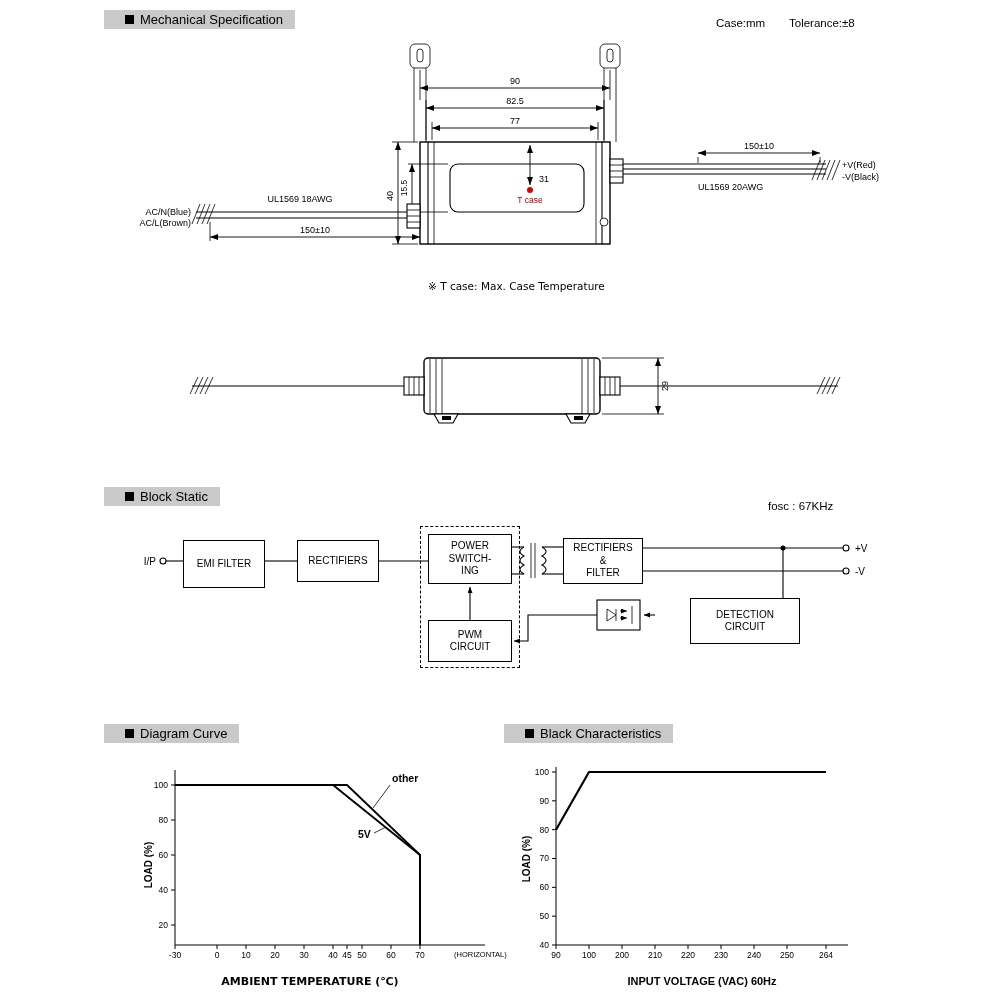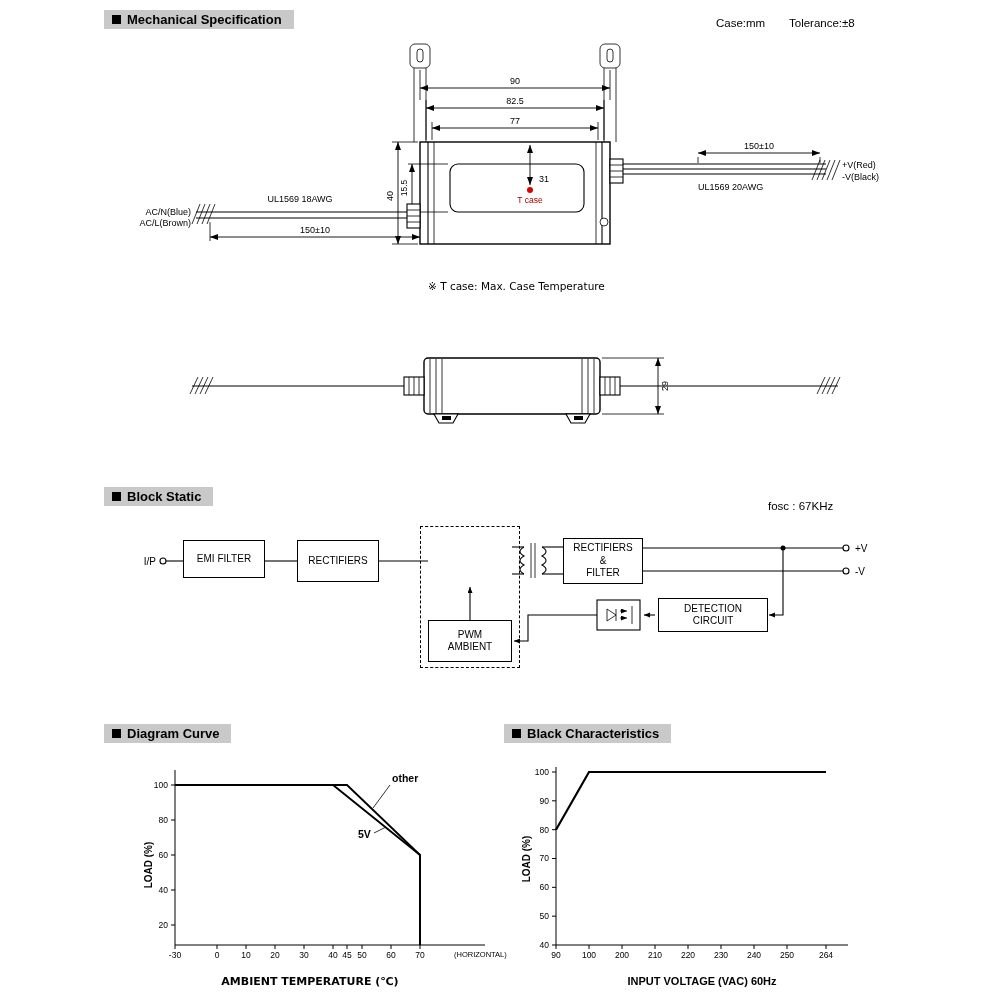--- a/index.html
+++ b/index.html
@@ -1,20 +1,20 @@
 <!DOCTYPE html>
 <html><head>
 <meta charset="utf-8">
 <style>
   *{margin:0;padding:0;box-sizing:border-box}
   html,body{width:1000px;height:1000px;overflow:hidden}
   body{background:#fff;font-family:"Liberation Sans","DejaVu Sans",sans-serif;position:relative;color:#000}
   .page{position:absolute;left:0;top:0;width:1000px;height:1000px;background:#fff;overflow:hidden}
   .abs{position:absolute}
-  .section-title{position:absolute;display:flex;align-items:center;gap:6px;background:#c9c9c9;padding:2px 12px 2px 8px;font-size:13px;font-weight:bold;white-space:nowrap}
+  .section-title{position:absolute;display:flex;align-items:center;gap:6px;background:#c9c9c9;padding:2px 12px 2px 21px;font-size:13px;font-weight:normal;white-space:nowrap}
   .sq{width:9px;height:9px;background:#000;display:inline-block;flex:0 0 auto}
   .hdr-note{position:absolute;font-size:11.5px}
   .bd-box{position:absolute;border:1.2px solid #000;display:flex;align-items:center;justify-content:center;text-align:center;font-size:10px;line-height:1.25;white-space:pre-line;background:#fff}
   .bd-dashed{position:absolute;border:1.1px dashed #000;background:transparent}
   svg{overflow:visible}
   svg text{font-family:"Liberation Sans","DejaVu Sans",sans-serif;fill:#000}
   .font-dv{font-family:"DejaVu Sans",sans-serif}
   .dim{font-size:9px}
   .small{font-size:8.5px}
   .lbl{font-size:9px}
@@ -270,28 +270,31 @@
       <line x1="616" y1="609" x2="616" y2="621" class="thin"></line>
       <line x1="620" y1="611" x2="627" y2="611" class="thin" marker-end="url(#bA)"></line>
       <line x1="620" y1="618" x2="627" y2="618" class="thin" marker-end="url(#bA)"></line>
       <line x1="632" y1="606" x2="632" y2="624" class="thin"></line>
     </g>
     <polyline points="597,615 528,615 528,641 514,641" class="med" marker-end="url(#bA)"></polyline>
     <line x1="470" y1="620" x2="470" y2="587" class="med" marker-end="url(#bA)"></line>
   </svg>
 
   <div class="bd-dashed" style="left:420px;top:526px;width:100px;height:142px"></div>
-  <div class="bd-box" style="left:183px;top:540px;width:82px;height:38px">EMI FILTER</div>
+  <div class="bd-box" style="left:183px;top:540px;width:82px;height:48px">EMI FILTER</div>
   <div class="bd-box" style="left:297px;top:540px;width:82px;height:42px">RECTIFIERS</div>
+  <div class="bd-box" style="left:428px;top:534px;width:84px;height:50px">POWER
+SWITCH-
+ING</div>
   <div class="bd-box" style="left:428px;top:620px;width:84px;height:42px">PWM
-AMBIENT</div>
+CIRCUIT</div>
   <div class="bd-box" style="left:563px;top:538px;width:80px;height:46px">RECTIFIERS
 &amp;
 FILTER</div>
-  <div class="bd-box" style="left:658px;top:598px;width:110px;height:34px">DETECTION
+  <div class="bd-box" style="left:690px;top:598px;width:110px;height:46px">DETECTION
 CIRCUIT</div>
 
   <svg id="derating-svg" class="abs" style="left:140px;top:760px" width="390" height="235" viewBox="0 0 390 235">
     <text x="12" y="105" text-anchor="middle" transform="rotate(-90 12 105)" class="ylab">LOAD (%)</text>
     <text x="170" y="225" text-anchor="middle" class="axlabel font-dv">AMBIENT TEMPERATURE (℃)</text>
     <text x="314" y="197" class="suffix">(HORIZONTAL)</text>
     <text x="252" y="22" class="serieslbl">other</text>
     <text x="218" y="78" class="serieslbl">5V</text>
     <line x1="250" y1="25" x2="233" y2="48" class="thin"></line>
     <line x1="234" y1="73" x2="246" y2="67" class="thin"></line>

